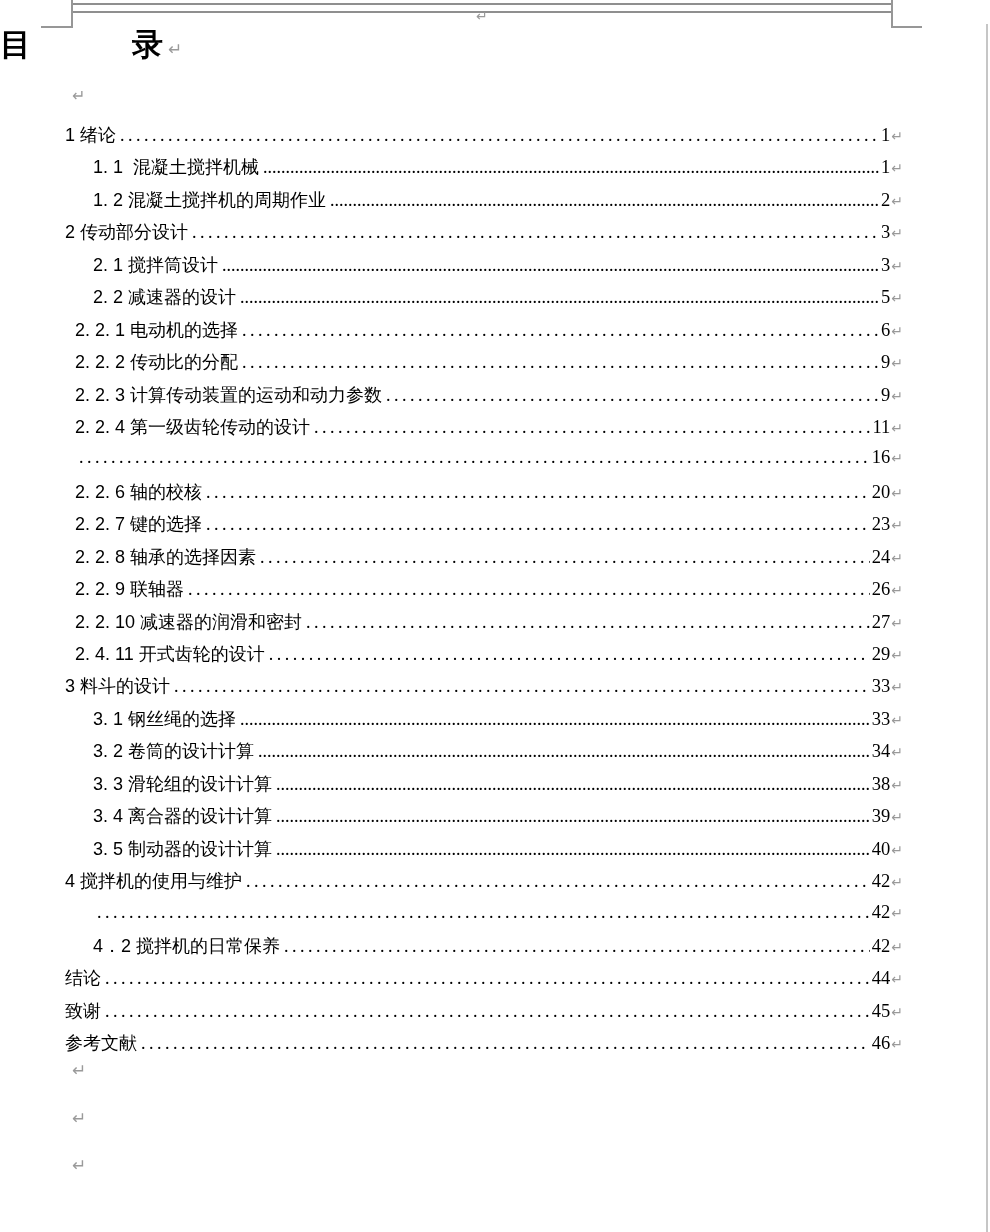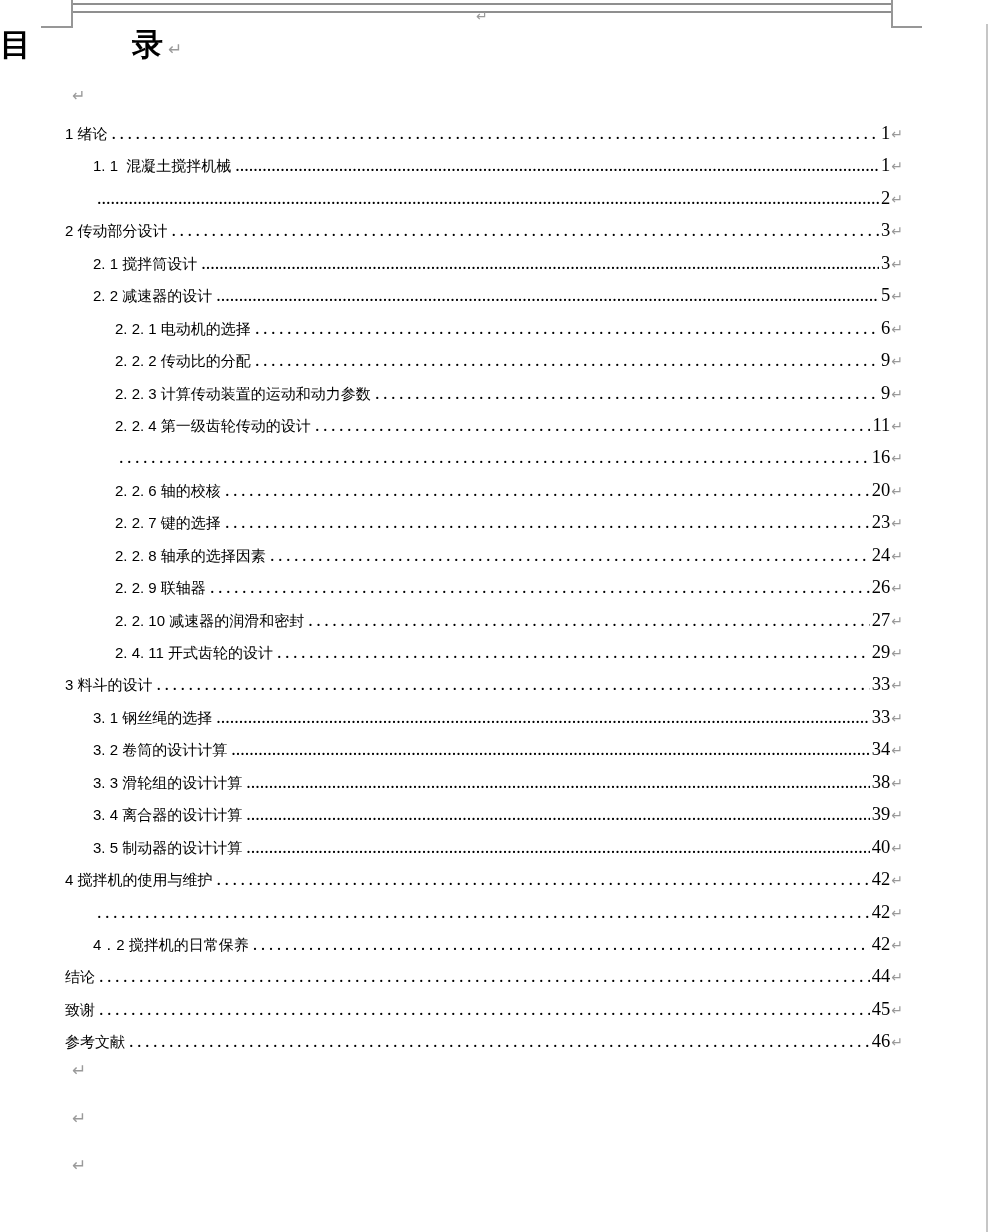--- a/index.html
+++ b/index.html
@@ -28,24 +28,24 @@
   .mark-b3{left:72px;top:1155px;font-size:17px;}
 
   
   .title-line{position:absolute;left:0;top:24px;width:940px;text-align:left;white-space:pre;}
   .title-text{font-size:31px;font-weight:bold;letter-spacing:13px;font-family:"Liberation Sans",sans-serif;}
   .title-line .pilcrow{font-size:17px;margin-left:-8px;}
 
   
   #toc{position:absolute;left:0;top:123px;width:903px;}
   .row{display:flex;align-items:baseline;height:32.45px;}
-  .row .label{white-space:pre;font-size:15px;flex:0 0 auto;}
+  .row .label{white-space:pre;font-size:18px;flex:0 0 auto;}
   .row.lvl1{padding-left:65px;}
   .row.lvl2{padding-left:93px;}
-  .row.lvl3{padding-left:75px;margin-left:40px;}
+  .row.lvl3{padding-left:75px;}
   .row .leader{flex:1 1 auto;overflow:hidden;white-space:nowrap;
     font-family:"Liberation Serif",serif;font-size:18px;margin:0 2px 0 4px;}
   .row.spaced .leader{letter-spacing:-0.5px;}
   .row .pagenum{flex:0 0 auto;font-family:"Liberation Serif",serif;font-size:18.5px;}
   .row .pilcrow{flex:0 0 auto;font-size:14px;margin-left:1px;}
 </style>
 </head>
 <body>
 
 <div class="top-double-line"></div>
@@ -70,20 +70,21 @@
   </div>
 
   <div class="row lvl2 dense">
     <span class="label">1. 1  混凝土搅拌机械</span>
     <span class="leader">....................................................................................................................................................................................................................................................................</span>
     <span class="pagenum">1</span>
     <span class="pilcrow">↵</span>
   </div>
 
   <div class="row lvl2 dense">
+    <span class="label">1. 2 混凝土搅拌机的周期作业</span>
     <span class="leader">....................................................................................................................................................................................................................................................................</span>
     <span class="pagenum">2</span>
     <span class="pilcrow">↵</span>
   </div>
 
   <div class="row lvl1 spaced">
     <span class="label">2 传动部分设计</span>
     <span class="leader">. . . . . . . . . . . . . . . . . . . . . . . . . . . . . . . . . . . . . . . . . . . . . . . . . . . . . . . . . . . . . . . . . . . . . . . . . . . . . . . . . . . . . . . . . . . . . . . . . . . . . . . . . . . . . . . . . . . . . . . . . . . . . . . . . . </span>
     <span class="pagenum">3</span>
     <span class="pilcrow">↵</span>

